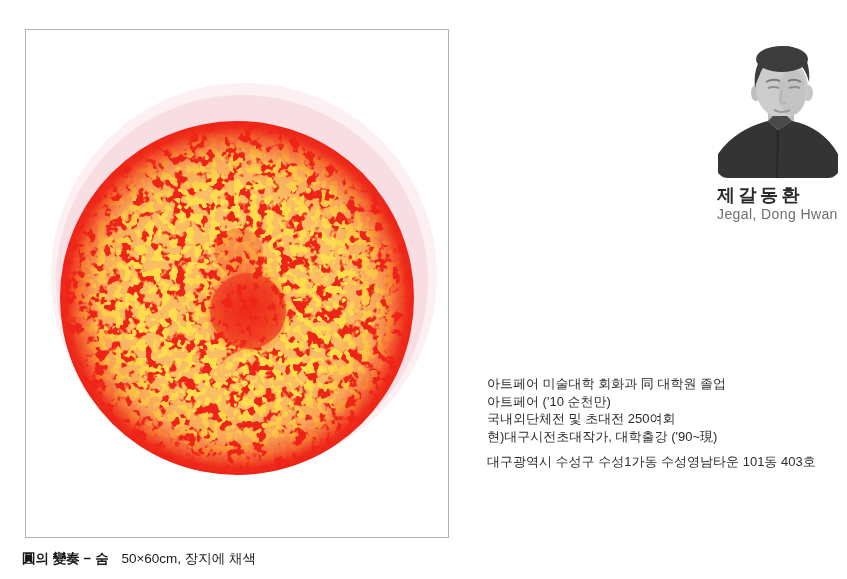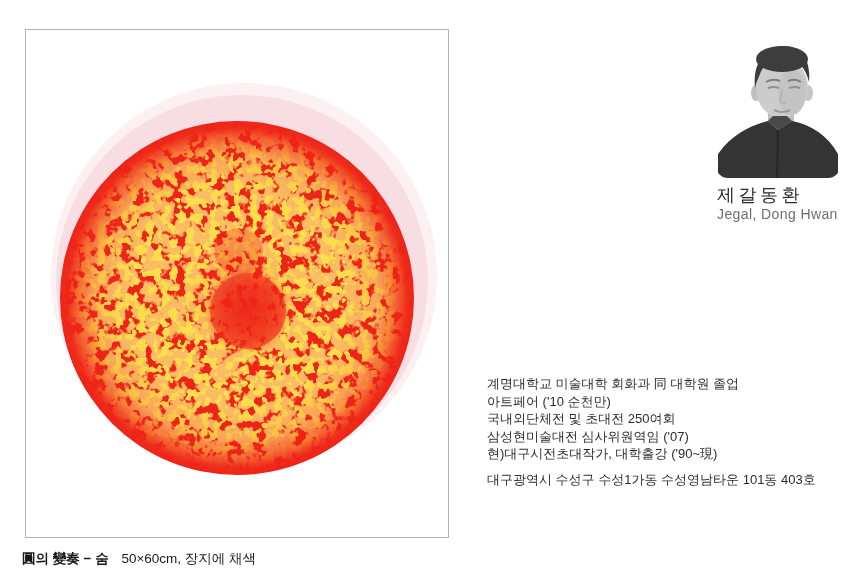--- a/index.html
+++ b/index.html
@@ -29,21 +29,21 @@
   
   .photo{
     position:absolute;left:716px;top:38px;
     width:124px;height:140px;
     border-radius:8px 8px 12px 12px;
     overflow:hidden;
     background:#ffffff;
   }
   .name-ko{
     position:absolute;left:717px;top:183px;
-    font-size:18px;font-weight:normal;letter-spacing:3.5px;
+    font-size:18px;font-weight:bold;letter-spacing:3.5px;
     color:#2a2a2a;white-space:nowrap;text-align:center;
   }
   .name-en{
     position:absolute;left:717px;top:206px;
     font-size:14px;color:#6d6e70;letter-spacing:0.4px;
     white-space:nowrap;
   }
   
   .bio{
     position:absolute;left:487px;top:375px;
@@ -147,23 +147,22 @@
                C96,87 112,98 122,116 L122,140 Z" fill="#343434"></path>
       <path d="M52,83 L62,92 L76,83 L71,78 L57,78 Z" fill="#4a4a4a"></path>
       <path d="M62,92 L61,140" stroke="#272727" stroke-width="2" fill="none"></path>
     </svg>
   </div>
 
   <div class="name-ko">제갈동환</div>
   <div class="name-en">Jegal, Dong Hwan</div>
 
   <div class="bio">
-    <div>계명대학교 미술대학 회화과 同 대학원 졸업</div>
+    <div>아트페어 미술대학 회화과 同 대학원 졸업</div>
     <div>아트페어 ('10 순천만)</div>
     <div>국내외단체전 및 초대전 250여회</div>
-    <div>삼성현미술대전 심사위원역임 ('07)</div>
     <div>현)대구시전초대작가, 대학출강 ('90~現)</div>
     <div class="contact">
       <div>대구광역시 수성구 수성1가동 수성영남타운 101동 403호</div>
     </div>
   </div>
 
 </div>
 
 </body></html>

